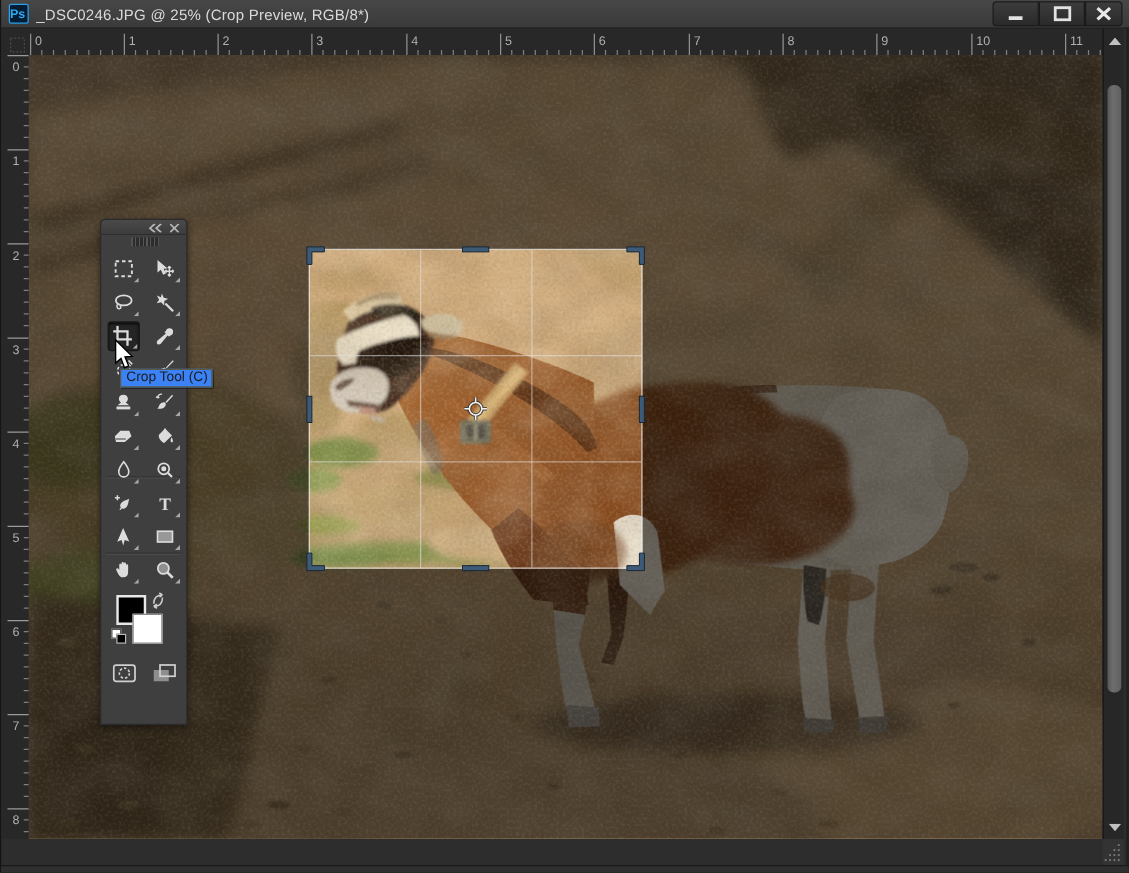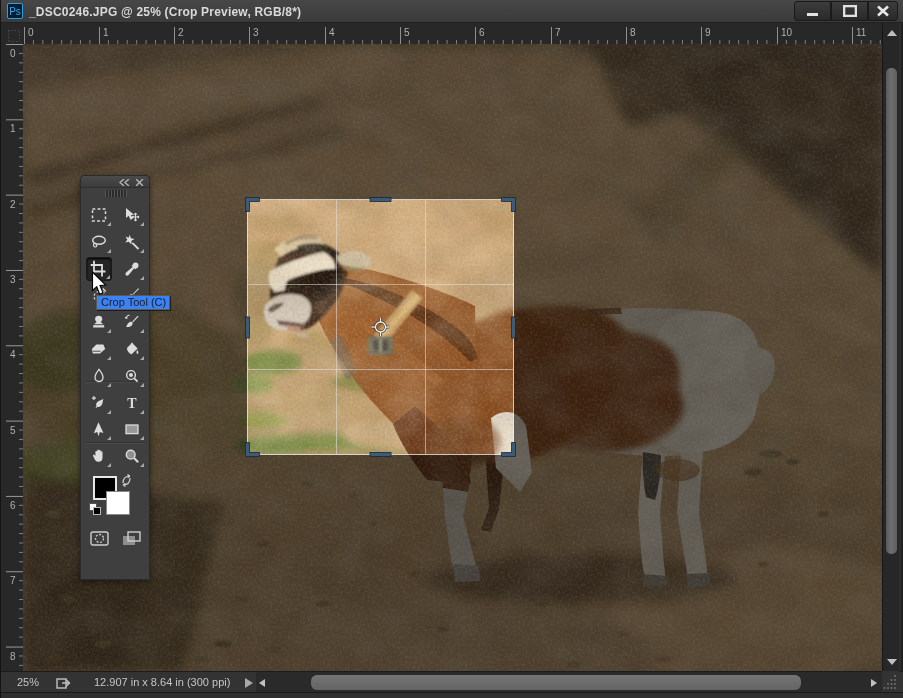--- a/index.html
+++ b/index.html
@@ -6,22 +6,22 @@
   html,body { width:903px; height:698px; overflow:hidden; background:#1d1d1d;
     font-family:"Liberation Sans", sans-serif; }
   .abs { position:absolute; }
   #win { position:relative; width:903px; height:698px; background:#2d2d2d; border-left:1px solid #141414; border-right:2px solid #202020; }
 
   
   #titlebar { position:absolute; left:0; top:0; width:903px; height:23px;
     background:linear-gradient(#474747,#3a3a3a); border-bottom:1px solid #222; }
   #pslogo { position:absolute; left:6px; top:3px; width:16px; height:16px;
     background:#001d33; border:1px solid #2e9fe6; border-radius:2px;
-    color:#34a9ee; font-size:10px; font-weight:normal; text-align:center; line-height:15px; }
-  #title { position:absolute; left:28px; top:5px; color:#dadada; font-size:12px; font-weight:bold; letter-spacing:0.2px; }
+    color:#34a9ee; font-size:10px; font-weight:bold; text-align:left; line-height:15px; }
+  #title { position:absolute; left:28px; top:5px; color:#dadada; font-size:12px; font-weight:normal; letter-spacing:0.2px; }
   .winbtn { position:absolute; top:1px; height:20px; background:linear-gradient(#3c3c3c,#2a2a2a);
     border:1px solid #1a1a1a; }
   #btnmin { left:793px; width:37px; border-radius:3px 0 0 3px; }
   #btnmax { left:830px; width:37px; }
   #btncls { left:867px; width:30px; border-radius:0 3px 3px 0; }
   .winbtn svg { position:absolute; left:50%; top:50%; transform:translate(-50%,-50%); }
 
   
   #corner { position:absolute; left:0; top:23px; width:22px; height:21px; background:#282828; }
   #topruler { position:absolute; left:22px; top:23px; width:859px; height:21px; background:#282828; }
@@ -551,40 +551,20 @@
   <div id="vsb">
     <svg class="sarrow" style="left:4px; top:7px;" width="10" height="6">
         <polygon points="5,0 10,6 0,6" fill="#c0c0c0"></polygon>
       </svg>
     <div id="vthumb"></div>
     <svg class="sarrow" style="left:4px; top:636px;" width="10" height="6">
         <polygon points="0,0 10,0 5,6" fill="#c0c0c0"></polygon>
       </svg>
   </div>
 
-  <div id="bottombar">
-    <div id="zoomtxt">25%</div>
-    <svg style="position:absolute; left:55px; top:3px;" width="16" height="14">
-      <rect x="1" y="4" width="9" height="9" fill="none" stroke="#c0c0c0" stroke-width="1.4"></rect>
-      <path d="M6,8 L13,8 M10,4.5 L13.5,8 L10,11.5" stroke="#c0c0c0" stroke-width="1.4" fill="none"></path>
-    </svg>
-    <div id="docinfo">12.907 in x 8.64 in (300 ppi)</div>
-    <svg style="position:absolute; left:244px; top:6px;" width="8" height="10">
-        <polygon points="0,0 8,5 0,10" fill="#a8a8a8"></polygon>
-      </svg>
-    <div id="hsb">
-      <svg class="sarrow" style="left:3px; top:7px;" width="6" height="8">
-          <polygon points="6,0 6,8 0,4" fill="#c2c2c2"></polygon>
-        </svg>
-      <div id="hthumb"></div>
-      <svg class="sarrow" style="left:615px; top:7px;" width="6" height="8">
-          <polygon points="0,0 0,8 6,4" fill="#c2c2c2"></polygon>
-        </svg>
-    </div>
-  </div>
   <div id="grip">
     <svg width="17" height="21">
       <g fill="#787878">
         <circle cx="13" cy="5" r="0.9"></circle>
         <circle cx="9.5" cy="9" r="0.9"></circle>
           <circle cx="13" cy="9" r="0.9"></circle>
         <circle cx="6" cy="13" r="0.9"></circle>
           <circle cx="9.5" cy="13" r="0.9"></circle>
           <circle cx="13" cy="13" r="0.9"></circle>
         <circle cx="2.5" cy="17" r="0.9"></circle>

